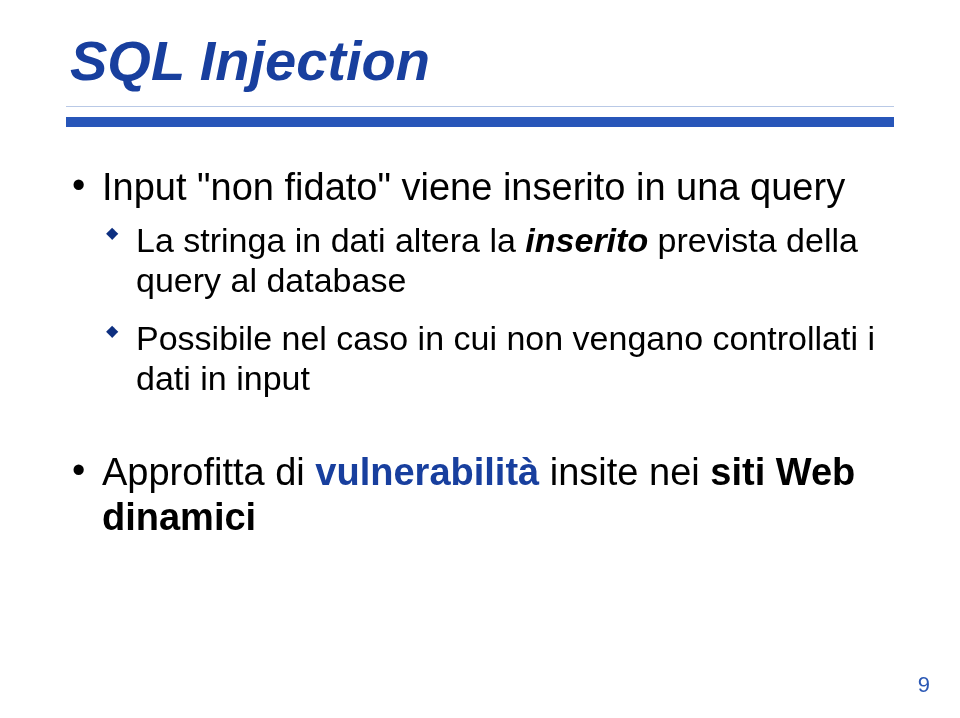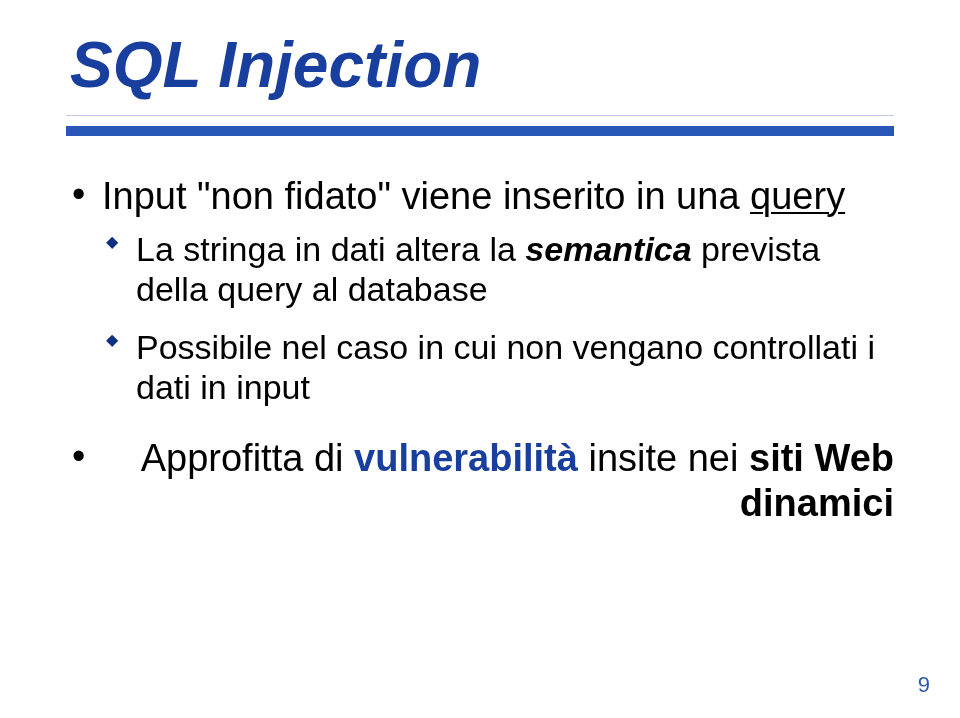--- a/index.html
+++ b/index.html
@@ -12,21 +12,21 @@
     overflow: hidden;
   }
   .slide {
     box-sizing: border-box;
     width: 960px;
     height: 718px;
     padding: 28px 66px 24px 66px;
     position: relative;
   }
   .title {
-    font-size: 64px;
+    font-size: 56px;
     font-weight: 700;
     font-style: italic;
     color: #183f9e;
     margin: 0 0 13px 0;
     padding-left: 4px;
   }
   .divider {
     margin: 4px 0 0 0;
   }
   .divider .thin {
@@ -69,25 +69,23 @@
     position: absolute;
     left: 34px;
     top: 4px;
     font-size: 16px;
     color: #0d2f80;
   }
   .lvl1 + .lvl1 {
     margin-top: 18px;
   }
   .block2 {
-    margin-top: 29px;
-    text-align: right;
+    margin-top: 52px;
   }
   .uline {
-    text-decoration: underline;
     text-decoration-thickness: 2px;
     text-underline-offset: 3px;
   }
   .ital {
     font-style: italic;
   }
   .bold {
     font-weight: 700;
   }
   .emph-blue {
@@ -114,21 +112,21 @@
     <div class="thick"></div>
   </div>
 
   <div class="content">
 
     <div class="lvl0">
       <span>Input "non fidato" viene inserito in una </span><span class="uline">query</span>
     </div>
 
     <div class="lvl1">
-      <span>La stringa in dati altera la </span><span class="ital bold">semantica</span><span> prevista della query al database</span>
+      <span>La stringa in dati altera la </span><span class="ital bold">inserito</span><span> prevista della query al database</span>
     </div>
 
     <div class="lvl1">Possibile nel caso in cui non vengano controllati i dati in input</div>
 
     <div class="lvl0 block2">
       <span>Approfitta di </span><span class="emph-blue">vulnerabilità</span><span> insite nei </span><span class="bold">siti Web dinamici</span>
     </div>
 
   </div>
 

